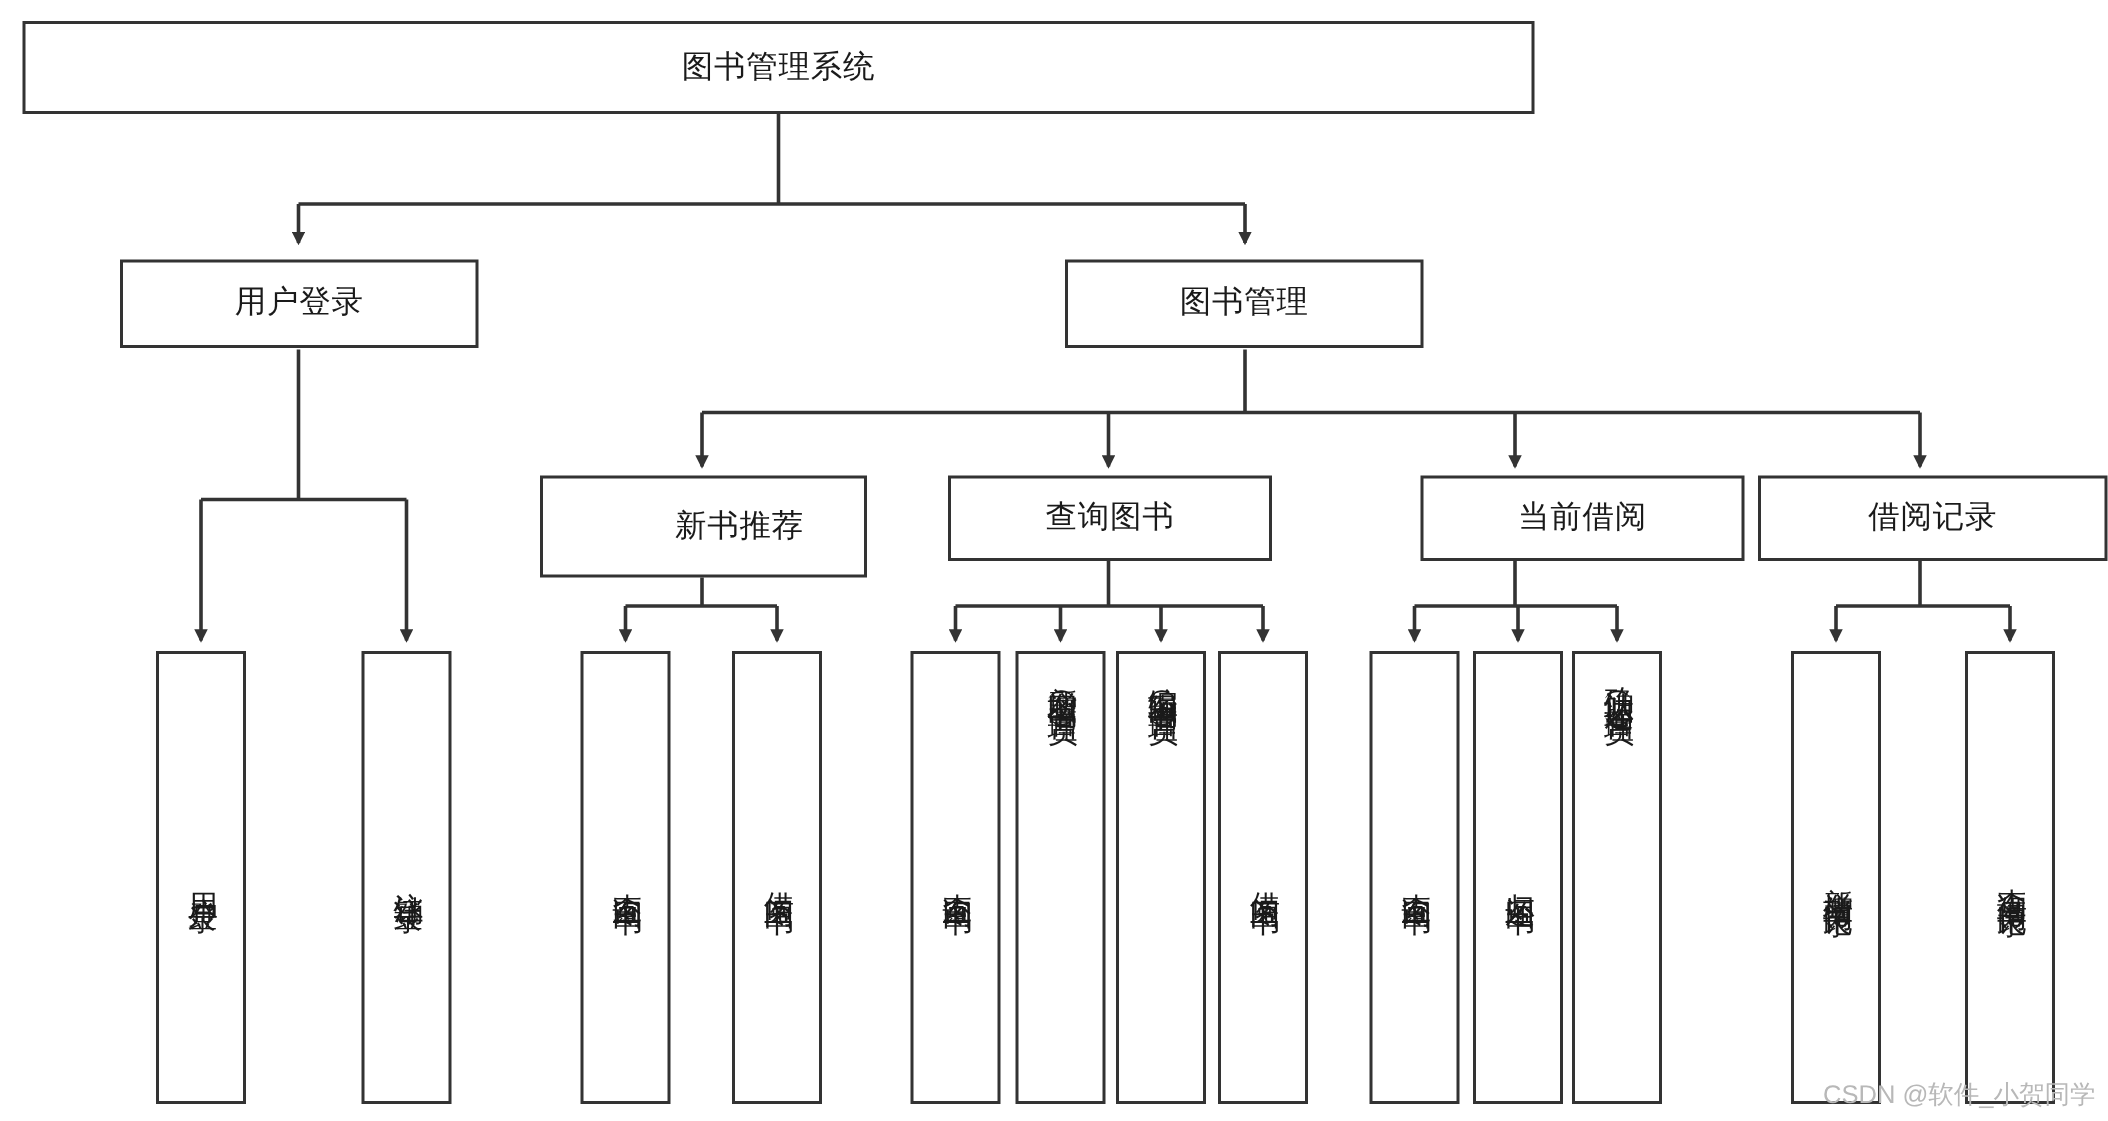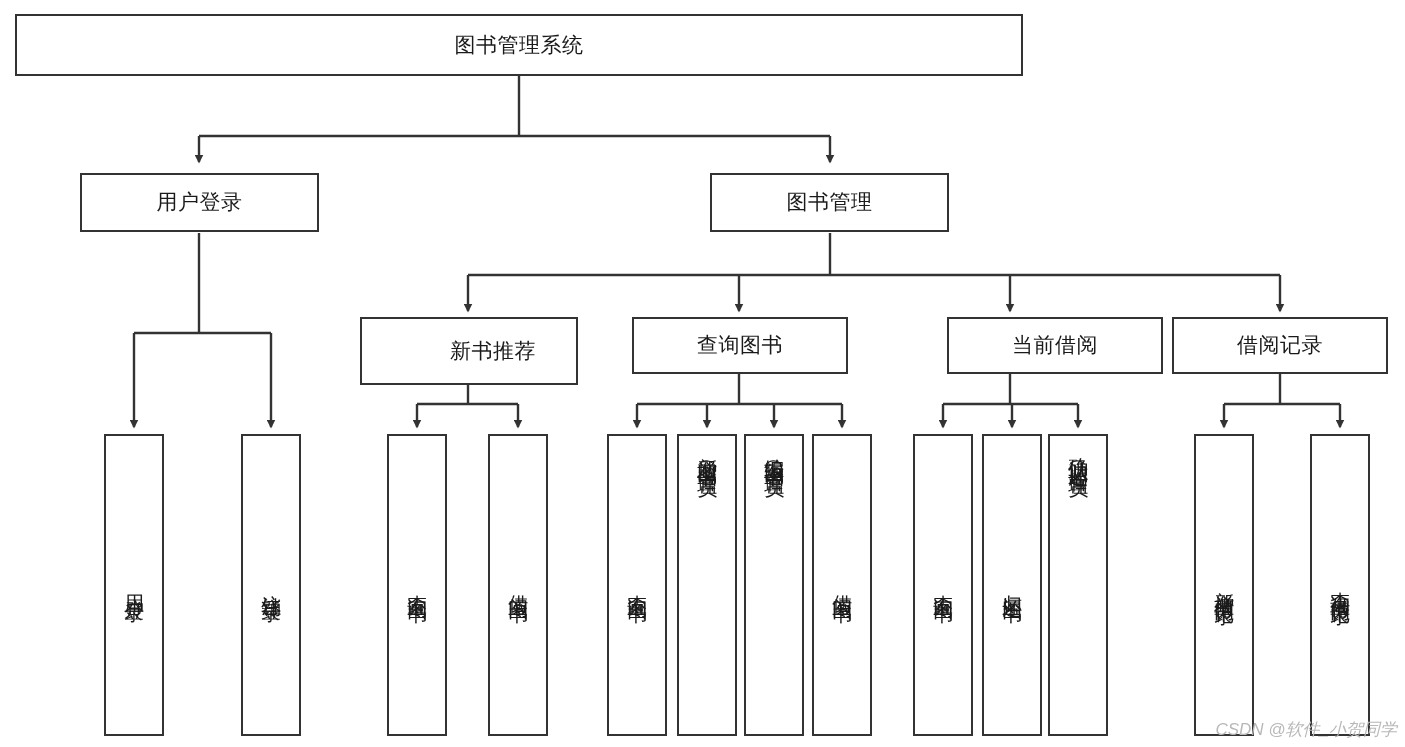--- a/index.html
+++ b/index.html
@@ -62,21 +62,20 @@
     padding-top: 0;
   }
   #watermark {
     position: absolute;
     right: 8px;
     bottom: 6px;
     font-size: 17px;
     color: #b8b8b8;
     white-space: nowrap;
     user-select: none;
-    font-style: italic;
   }
 </style>
 </head>
 <body>
 
 <div id="diagram-root">
 
   <svg class="diagram-canvas" viewBox="0 0 1405 747">
     <defs>
       <marker id="arrowhead" markerWidth="9" markerHeight="9" refX="7.5" refY="4.5" orient="auto" markerUnits="userSpaceOnUse">
@@ -141,21 +140,21 @@
 
   <div class="node-box node-horizontal" style="left:360px; top:317px; width:218px; height:68px;padding-left:48px;">
     <span class="node-label">新书推荐</span>
   </div>
   <div class="node-box node-horizontal" style="left:632px; top:317px; width:216px; height:57px;">
     <span class="node-label">查询图书</span>
   </div>
   <div class="node-box node-horizontal" style="left:902px; top:317px; width:216px; height:57px;margin-left:45px;">
     <span class="node-label">当前借阅</span>
   </div>
-  <div class="node-box node-horizontal" style="left:1172px; top:317px; width:216px; height:57px;">
+  <div class="node-box node-horizontal" style="left:1172px; top:317px; width:233px; height:57px;">
     <span class="node-label">借阅记录</span>
   </div>
 
   <div class="node-box node-vertical v-center" style="left:104px; top:434px; width:60px; height:302px;">
     <span class="node-label">用户登录</span>
   </div>
   <div class="node-box node-vertical v-center" style="left:241px; top:434px; width:60px; height:302px;">
     <span class="node-label">注销登录</span>
   </div>
 

